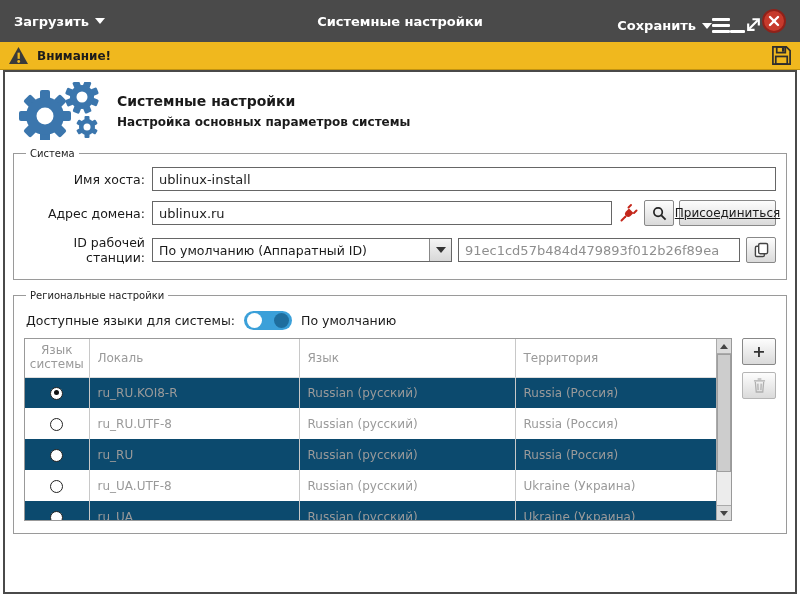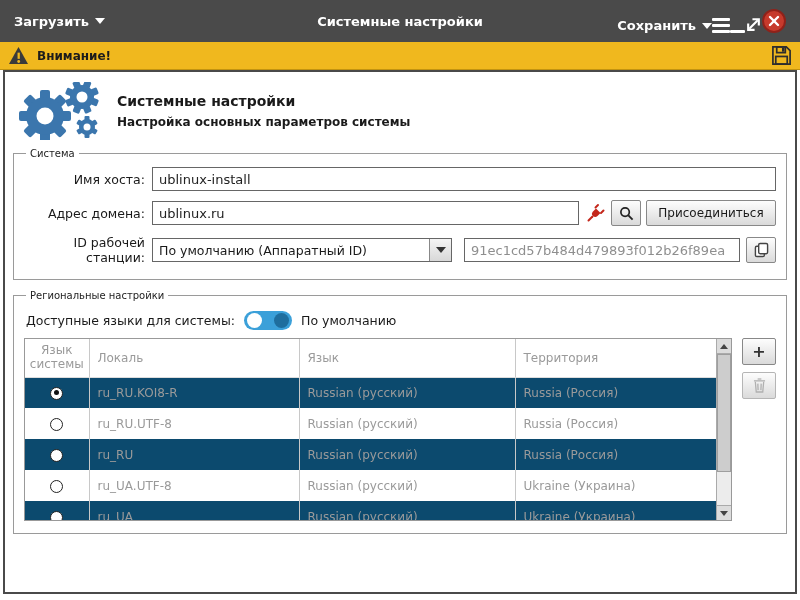--- a/index.html
+++ b/index.html
@@ -45,33 +45,33 @@
   .form-row:last-child { margin-bottom: 2px; }
   .form-label { width: 128px; min-width: 128px; text-align: right; padding-right: 7px; font-size: 12.5px; }
   .text-input { flex: 1; height: 24px; border: 1px solid #666; padding: 2px 6px; font-size: 13px;
                 font-family: inherit; background: #fff; color: #222; outline: none; }
   .id-input { color: #8e8e8e; }
 
   .btn { background: linear-gradient(#fdfdfd, #dadada); border: 1px solid #888; border-radius: 2px;
          height: 26px; font-size: 12px; font-family: inherit; cursor: pointer; color: #1a1a1a;
          display: inline-flex; align-items: center; justify-content: center; }
   .icon-btn { width: 30px; }
-  .join-btn { width: 130px; margin-left: 5px; }
+  .join-btn { width: 97px; margin-left: 5px; text-decoration: underline; }
   .status-icon { margin: 0 5px 0 7px; display: flex; align-items: center; }
 
   .combo { width: 300px; min-width: 300px; height: 24px; border: 1px solid #666; display: flex;
            align-items: center; background: #fff; cursor: pointer; }
   .combo-text { flex: 1; font-size: 12.5px; padding: 0 6px; white-space: nowrap; overflow: hidden; }
   .combo-btn { width: 22px; height: 100%; border-left: 1px solid #888;
                background: linear-gradient(#f4f4f4, #d8d8d8); display: flex; align-items: center;
                justify-content: center; }
   .combo-btn .caret-dark { width: 0; height: 0; border-left: 5px solid transparent;
                border-right: 5px solid transparent; border-top: 6px solid #333; }
   .copy-btn { margin-left: 6px; }
-  .id-wrap { flex: 1; margin-left: 12px; display: flex; }
+  .id-wrap { flex: 1; margin-left: 6px; display: flex; }
 
   
   .toggle-row { display: flex; align-items: center; gap: 9px; font-size: 12.5px; margin: 2px 0 8px 2px; }
   .toggle { width: 48px; height: 19px; border-radius: 10px; background: #bbb; position: relative;
             cursor: pointer; }
   .toggle.on { background: #3ba0d9; }
   .toggle .knob { position: absolute; top: 2px; left: 3px; width: 15px; height: 15px;
                   border-radius: 50%; background: #fff; }
   .toggle.on::after { content: ""; position: absolute; top: 2px; right: 3px; width: 15px; height: 15px;
                   border-radius: 50%; background: #1f6e9e; }

